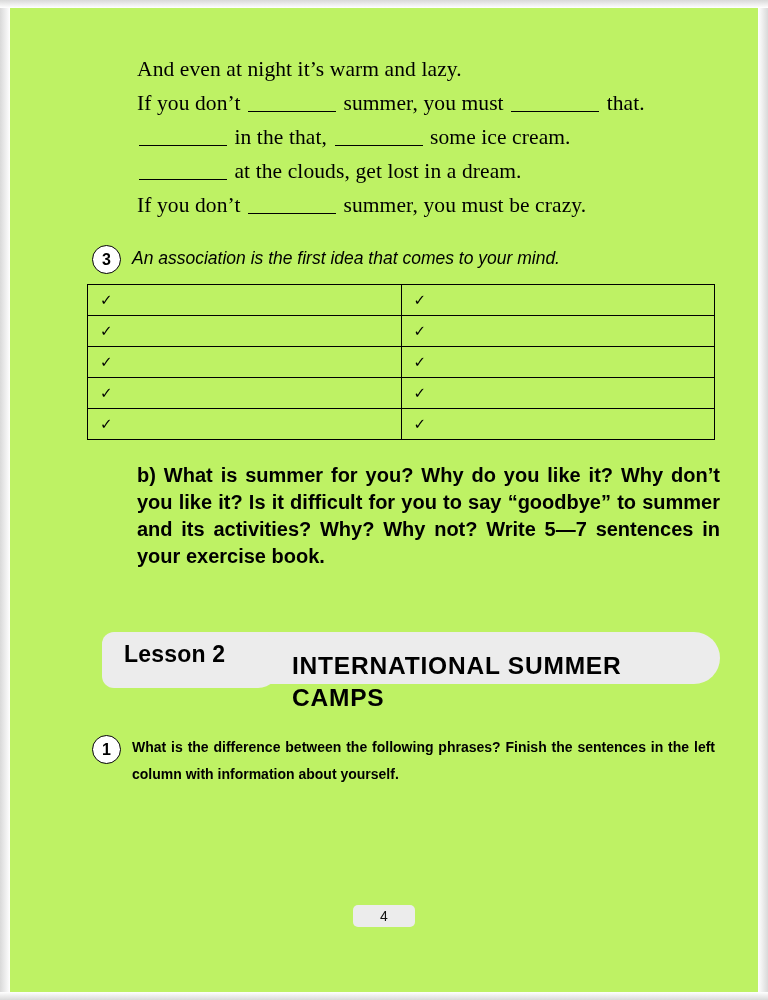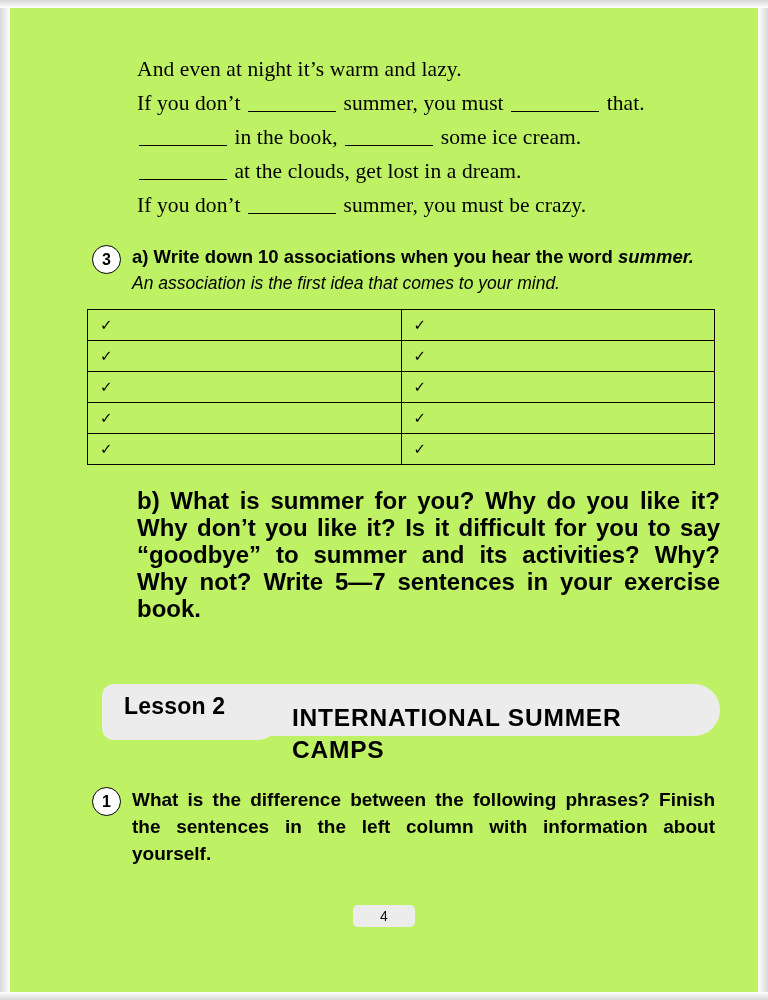--- a/index.html
+++ b/index.html
@@ -137,21 +137,21 @@
     font-family: "DejaVu Sans", sans-serif;
     line-height: 1;
   }
 
   
   .partb {
     margin-top: 22px;
     margin-left: 45px;
     font-family: "Liberation Sans", sans-serif;
     font-weight: bold;
-    font-size: 24px;
+    font-size: 20px;
     line-height: 27px;
     text-align: justify;
     width: 583px;
   }
 
   
   .lesson-block {
     position: relative;
     margin-top: 62px;
     margin-left: 10px;
@@ -197,21 +197,21 @@
     letter-spacing: 0.8px;
   }
 
   
   .ex-lesson2 {
     margin-top: 30px;
   }
   .task-justify {
     font-family: "Liberation Sans", sans-serif;
     font-weight: bold;
-    font-size: 19px;
+    font-size: 14px;
     line-height: 27px;
     text-align: justify;
     width: 583px;
   }
 
   
   .page-number {
     position: absolute;
     left: 50%;
     transform: translateX(-50%);
@@ -235,31 +235,28 @@
   <div class="edge-left"></div>
   <div class="edge-right"></div>
   <div class="edge-top"></div>
   <div class="edge-bottom"></div>
 
   <div class="content">
 
     <div class="poem" id="poem-block">
         <div class="poem-line"><span>And even at night it’s warm and lazy.</span></div>
         <div class="poem-line"><span>If you don’t </span><span class="blank"></span><span> summer, you must </span><span class="blank"></span><span> that.</span></div>
-        <div class="poem-line"><span class="blank"></span><span> in the book, </span><span class="blank"></span><span> some ice cream.</span></div>
+        <div class="poem-line"><span class="blank"></span><span> in the that, </span><span class="blank"></span><span> some ice cream.</span></div>
         <div class="poem-line"><span class="blank"></span><span> at the clouds, get lost in a dream.</span></div>
         <div class="poem-line"><span>If you don’t </span><span class="blank"></span><span> summer, you must be crazy.</span></div>
       </div>
 
     <div class="ex">
       <div class="ex-num">3</div>
       <div class="ex-body">
-        <div class="task-bold">
-          <span>a) Write down 10 associations when you hear the word </span><span class="it">summer.</span>
-        </div>
         <div class="task-italic">An association is the first idea that comes to your mind.</div>
 
         <table class="assoc-table">
           <tbody id="assoc-body">
               <tr>
                 <td><span class="tick">✓</span></td>
                 <td><span class="tick">✓</span></td>
               </tr>
               <tr>
                 <td><span class="tick">✓</span></td>

